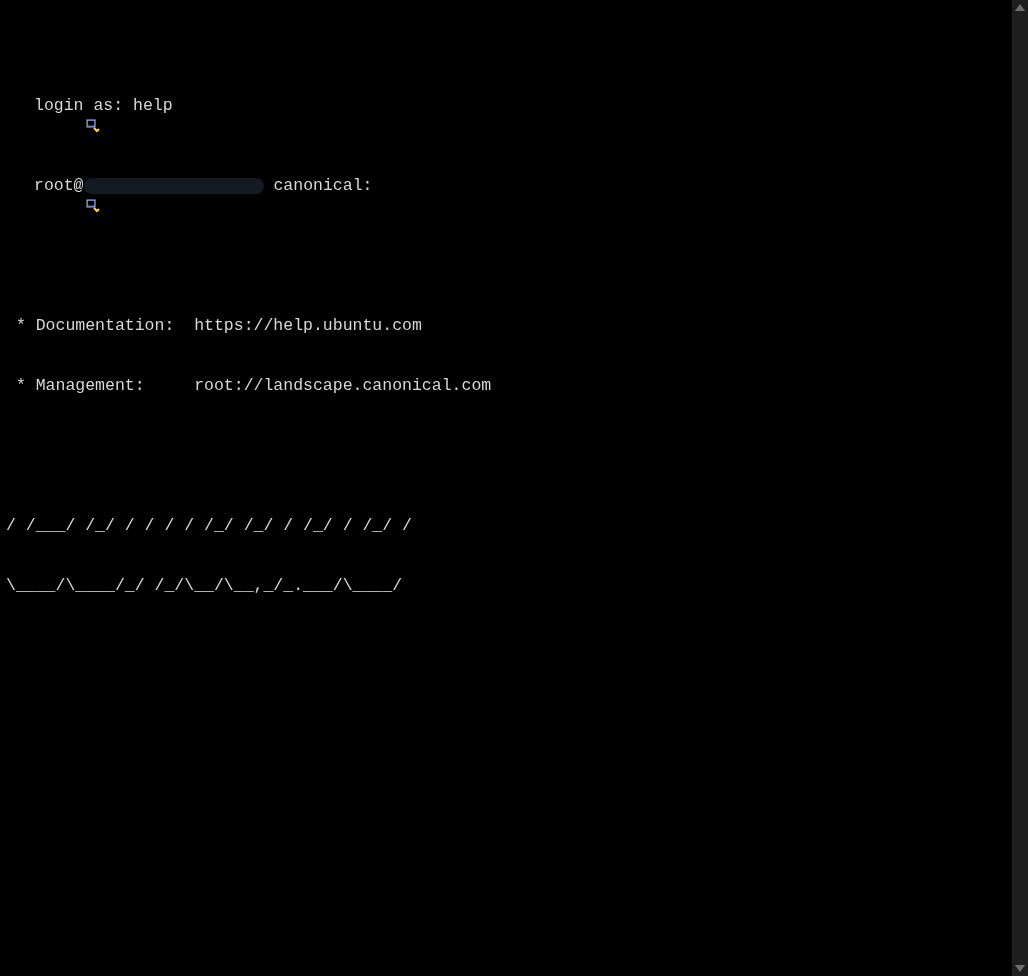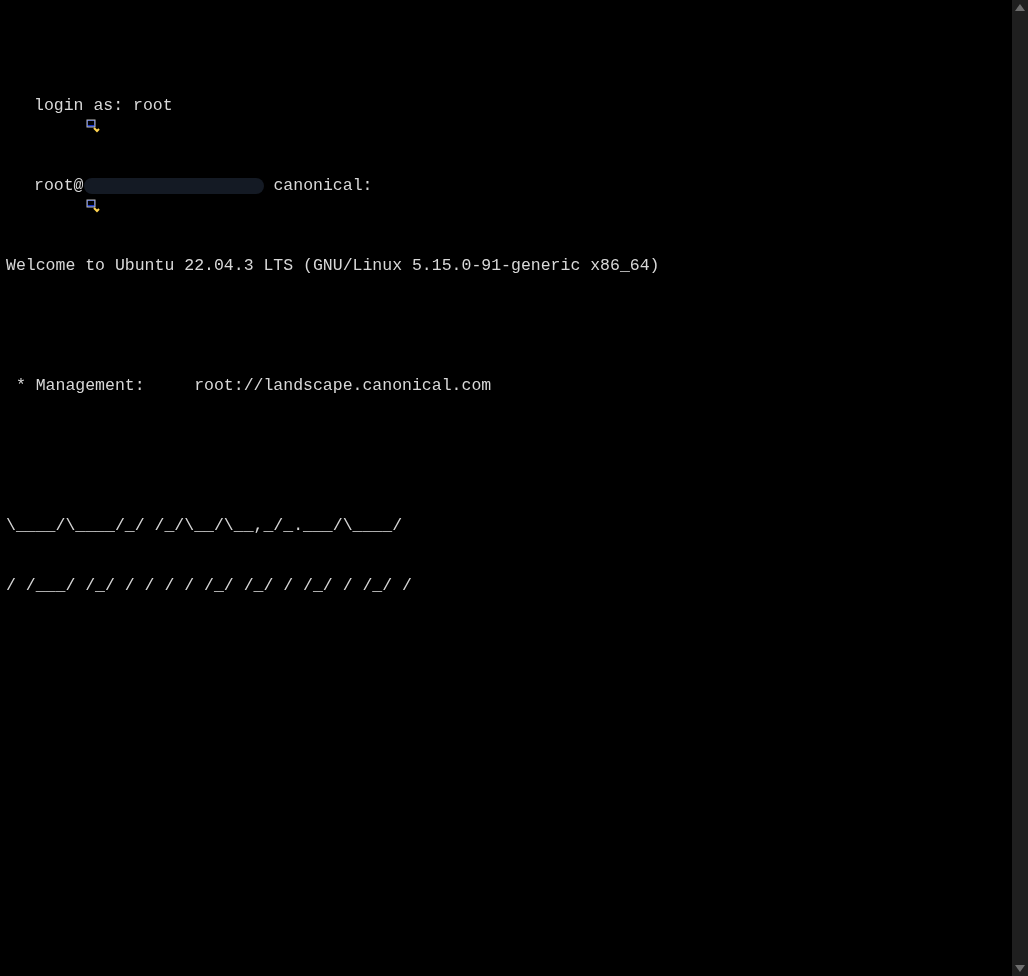--- a/index.html
+++ b/index.html
@@ -87,41 +87,41 @@
   <div class="terminal">
 
     <div class="term-line">
       <span class="putty-icon">
         <svg width="16" height="16" viewBox="0 0 16 16">
           <rect x="2" y="2" width="8" height="7" fill="#1434c7" stroke="#c0c0c0" stroke-width="1"></rect>
           <rect x="3" y="3" width="6" height="4" fill="#000"></rect>
           <polyline points="9,10 12,13 14,11" fill="none" stroke="#ffd34e" stroke-width="2"></polyline>
         </svg>
       </span>
-      <span>login as:</span><span> </span><span>root</span>
+      <span>login as:</span><span> </span><span>help</span>
     </div>
 
     <div class="term-line">
       <span class="putty-icon">
         <svg width="16" height="16" viewBox="0 0 16 16">
           <rect x="2" y="2" width="8" height="7" fill="#1434c7" stroke="#c0c0c0" stroke-width="1"></rect>
           <rect x="3" y="3" width="6" height="4" fill="#000"></rect>
           <polyline points="9,10 12,13 14,11" fill="none" stroke="#ffd34e" stroke-width="2"></polyline>
         </svg>
       </span>
       <span>root@</span><span class="redact long"></span><span> </span><span>canonical:</span>
     </div>
 
-    <div class="term-line"><span>Welcome to Ubuntu 22.04.3 LTS (GNU/Linux 5.15.0-91-generic x86_64)</span></div>
     <div class="term-line"></div>
+    <div class="term-line"><span> * Documentation:  https://help.ubuntu.com</span></div>
     <div class="term-line"><span> * Management:     root://landscape.canonical.com</span></div>
     <div class="term-line"></div>
 
+    <div class="term-line"><span>/ /___/ /_/ / / / / /_/ /_/ / /_/ / /_/ /</span></div>
     <div class="term-line"><span>\____/\____/_/ /_/\__/\__,_/_.___/\____/</span></div>
-    <div class="term-line"><span>/ /___/ /_/ / / / / /_/ /_/ / /_/ / /_/ /</span></div>
 
     <div class="term-line"></div>
     
     
     
     
     
 
     
 

